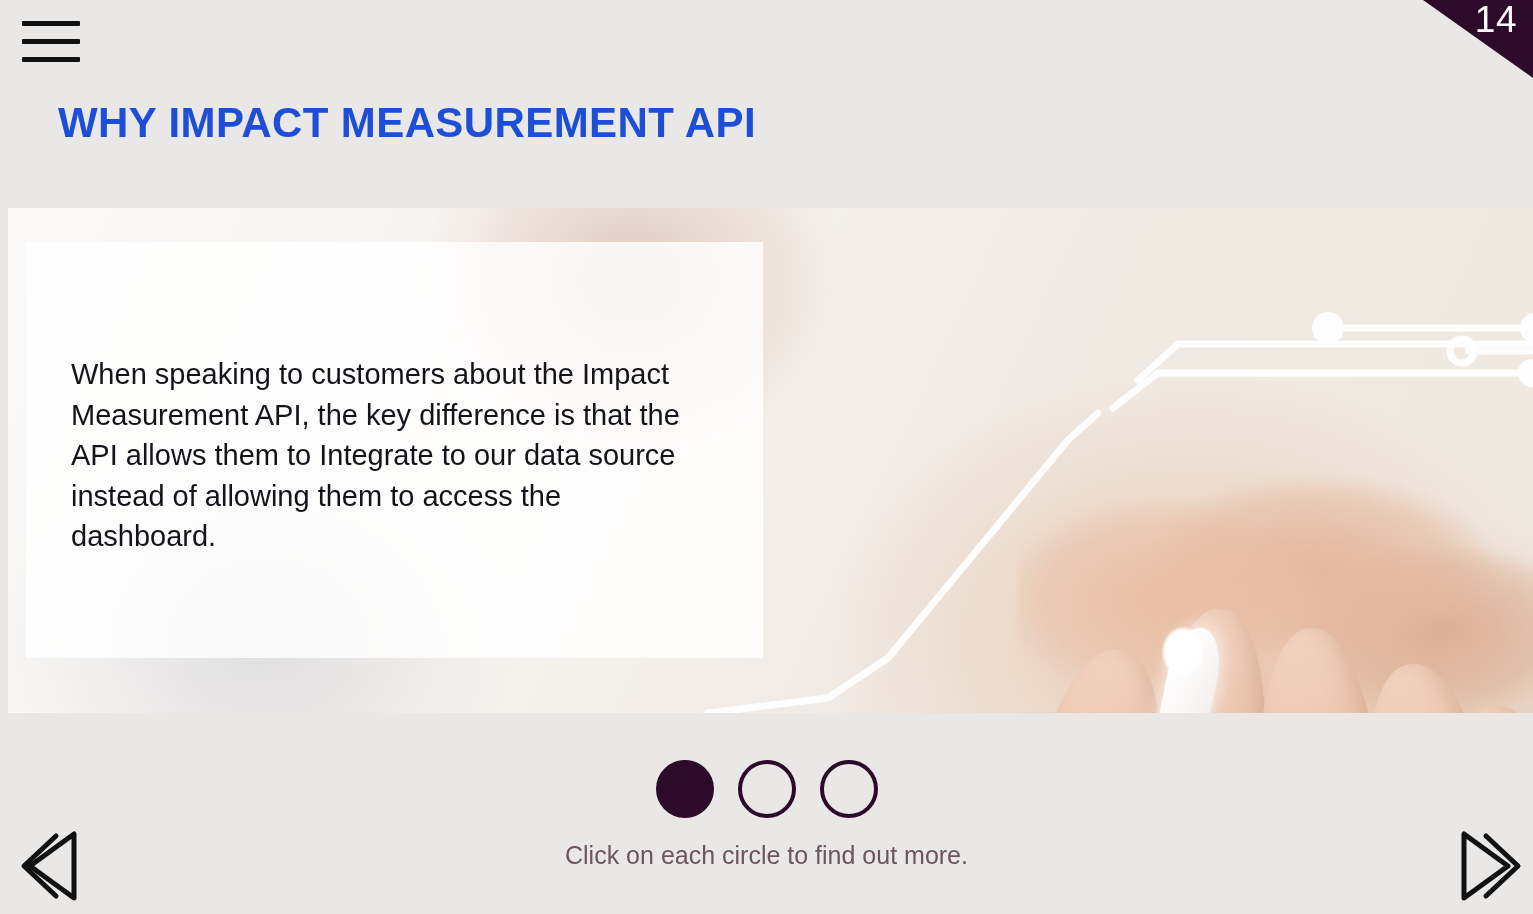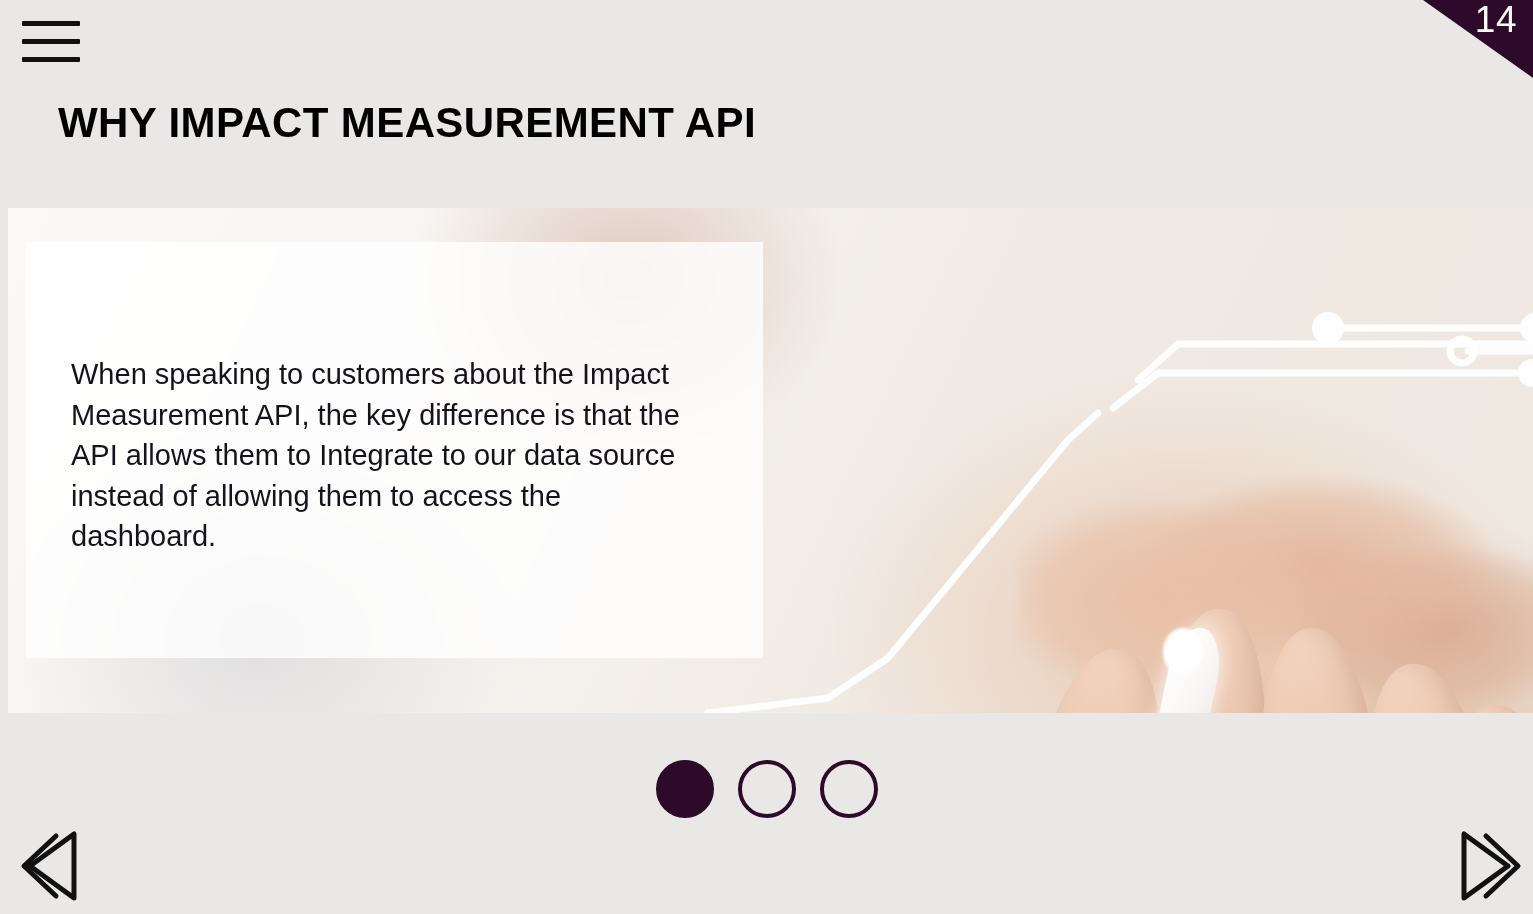--- a/index.html
+++ b/index.html
@@ -57,21 +57,21 @@
   .hamburger .bar.b3 { top: 39px; }
 
   .page-title {
     position: absolute;
     left: 58px;
     top: 100px;
     margin: 0;
     font-size: 42px;
     font-weight: bold;
     letter-spacing: 0.4px;
-    color: #000000;
+    color: #1d4ed8;
     line-height: 1.1;
     white-space: nowrap;
   }
 
   
   .corner-badge {
     position: absolute;
     right: 0;
     top: 0;
     width: 110px;
@@ -316,20 +316,21 @@
 
   <div class="footer">
 
     <div class="dots">
       <button class="dot active"></button>
       <button class="dot"></button>
       <button class="dot"></button>
     </div>
   </div>
 
+  <div class="hint">Click on each circle to find out more.</div>
 
   <button class="nav-arrow nav-prev">
     <svg width="92" height="84" viewBox="0 0 92 84">
       <g fill="none" stroke="#111111" stroke-width="5" stroke-linejoin="round" stroke-linecap="round">
         <path d="M62 10 L62 74 L18 42 Z"></path>
         <path d="M44 12 L12 42 L44 72"></path>
       </g>
     </svg>
   </button>
 

